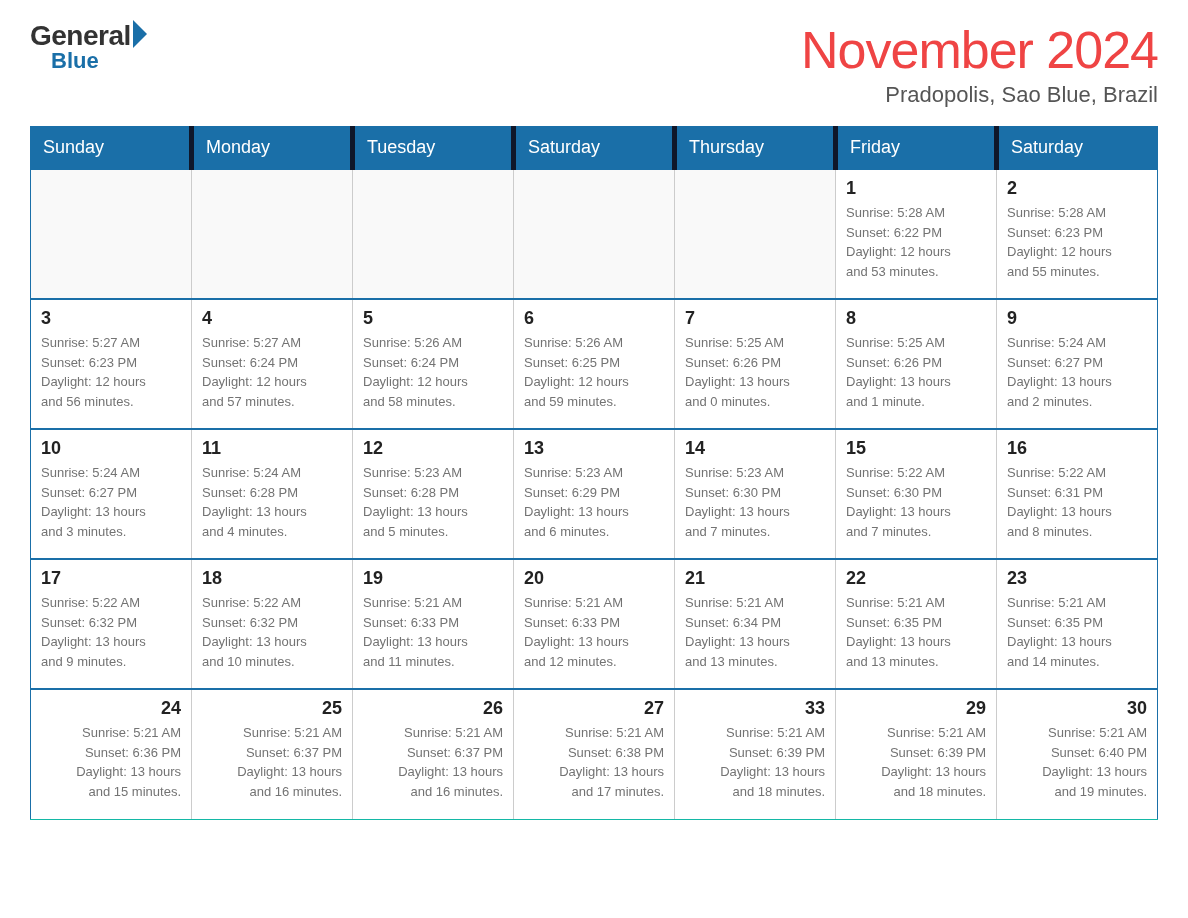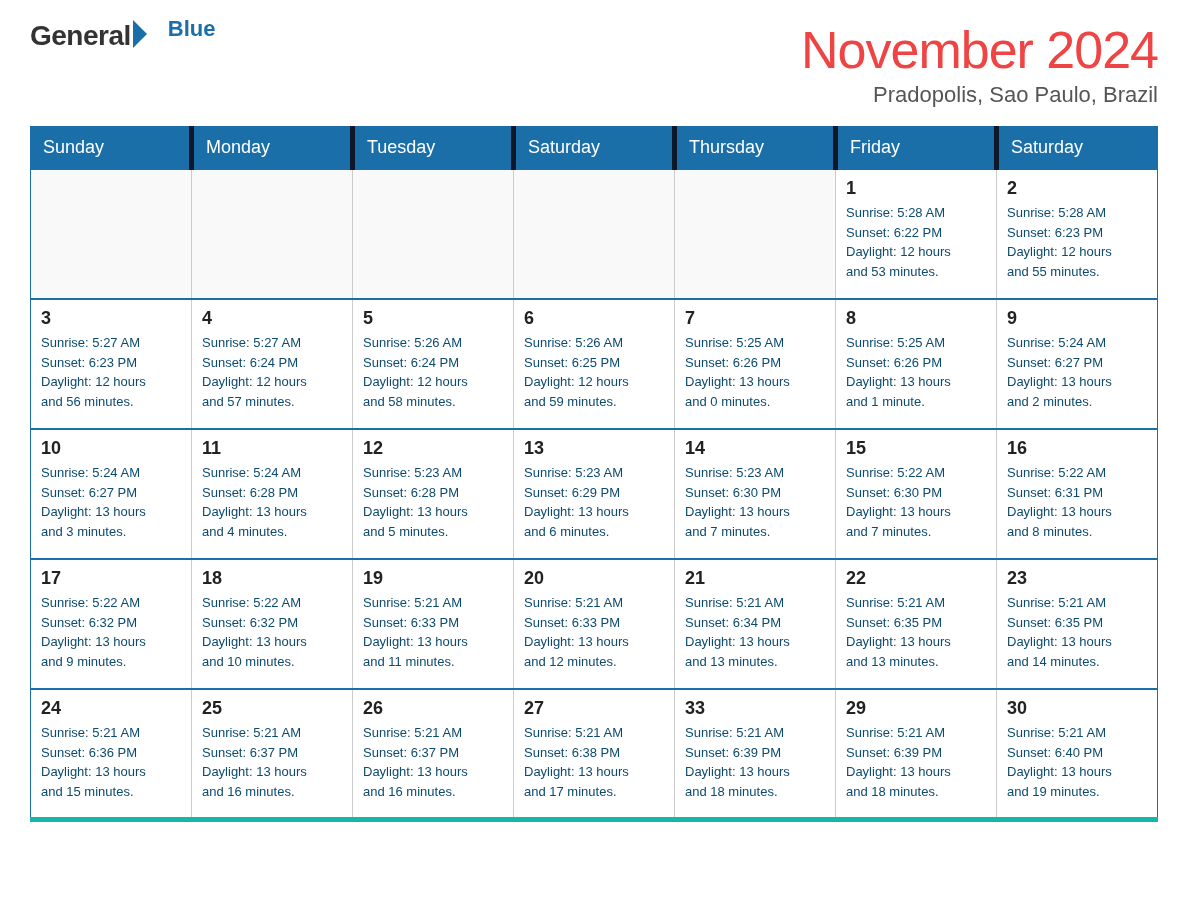--- a/index.html
+++ b/index.html
@@ -12,20 +12,21 @@
       padding: 20px 30px;
     }
     .header {
       display: flex;
       justify-content: space-between;
       align-items: flex-start;
       margin-bottom: 18px;
     }
     .logo {
       display: flex;
+      flex-direction: column;
       align-items: flex-start;
     }
     .logo-top {
       display: flex;
       align-items: center;
     }
     .logo-general {
       font-size: 28px;
       font-weight: bold;
       color: #333;
@@ -89,28 +90,29 @@
     }
     .day-number {
       font-size: 18px;
       font-weight: bold;
       color: #222;
       display: block;
       margin-bottom: 4px;
     }
     .day-info {
       font-size: 13px;
-      color: #0c4a6e;
+      color: #737373;
       line-height: 1.5;
     }
     .empty-cell {
       background: #f9f9f9;
     }
     .calendar tbody tr:last-child td {
-      border-bottom: 5px solid #14b8a6;
+      border-bottom: 1px solid #14b8a6;
+      text-align: right;
     }
     .calendar tbody tr td:first-child {
       border-left: 1px solid #1a6fa8;
     }
     .calendar tbody tr td:last-child {
       border-right: 1px solid #1a6fa8;
     }
     .calendar tbody tr {
       border-top: 2px solid #1a6fa8;
     }
@@ -123,21 +125,21 @@
     <div class="logo-top">
       <span class="logo-general">General</span>
       <div class="logo-triangle"></div>
     </div>
     <div style="display:flex; align-items:center; margin-left:19px;">
       <span class="logo-bottom">Blue</span>
     </div>
   </div>
   <div class="title-section">
     <div class="month-title">November 2024</div>
-    <div class="location-subtitle">Pradopolis, Sao Paulo, Brazil</div>
+    <div class="location-subtitle">Pradopolis, Sao Blue, Brazil</div>
   </div>
 </div>
 
 <table class="calendar">
   <thead>
     <tr>
     <th>Sunday</th>
         <th>Monday</th>
         <th>Tuesday</th>
         <th>Saturday</th>

